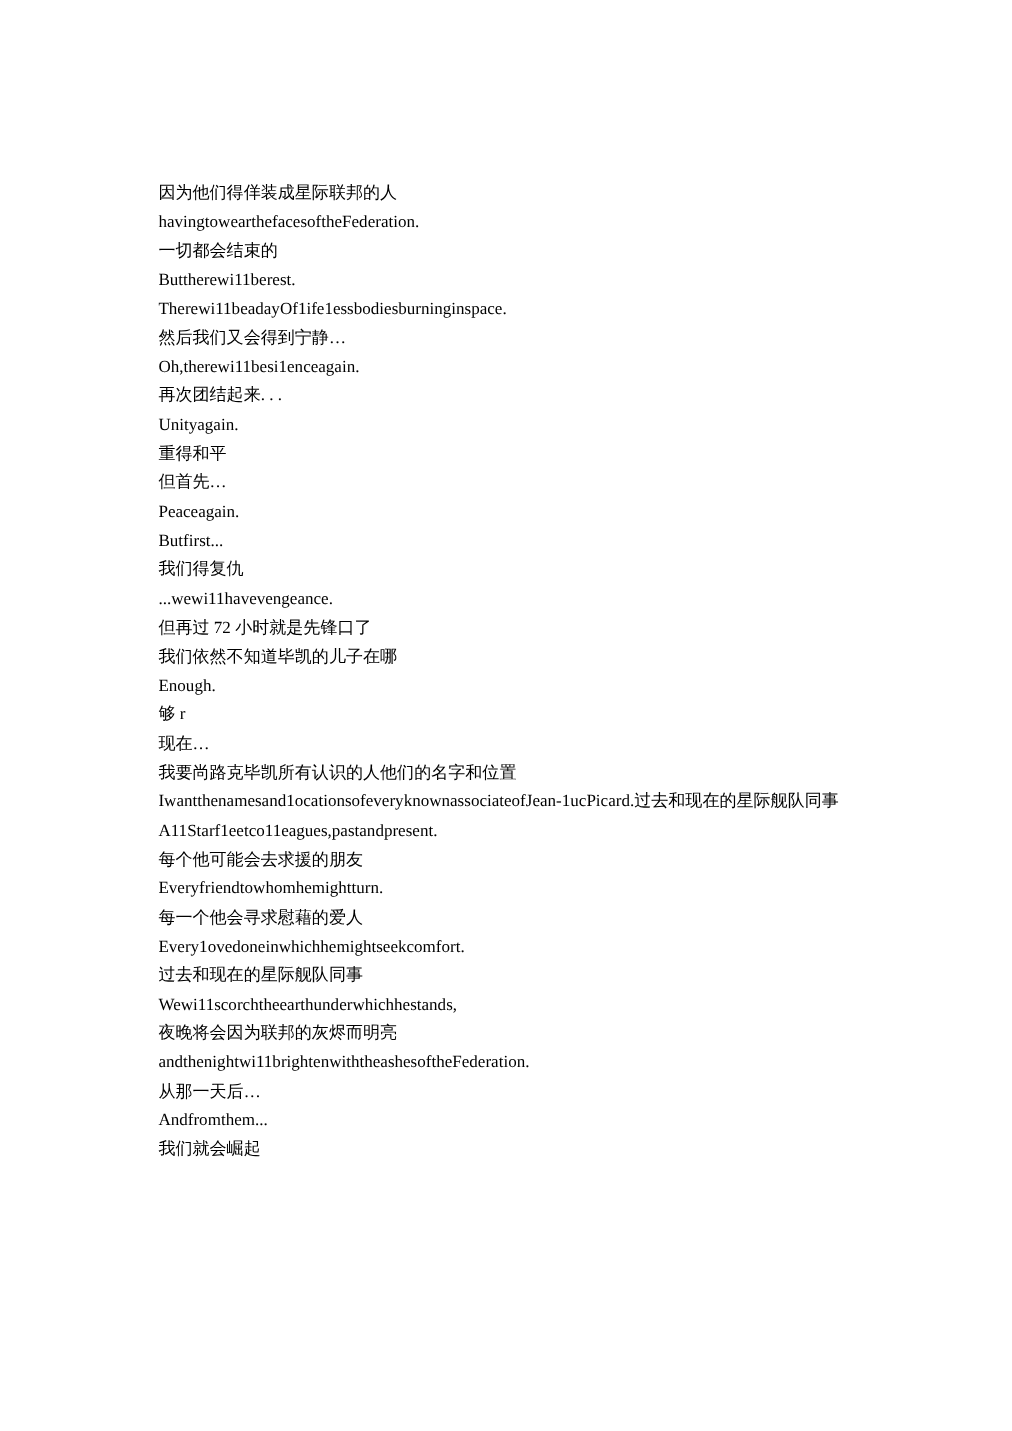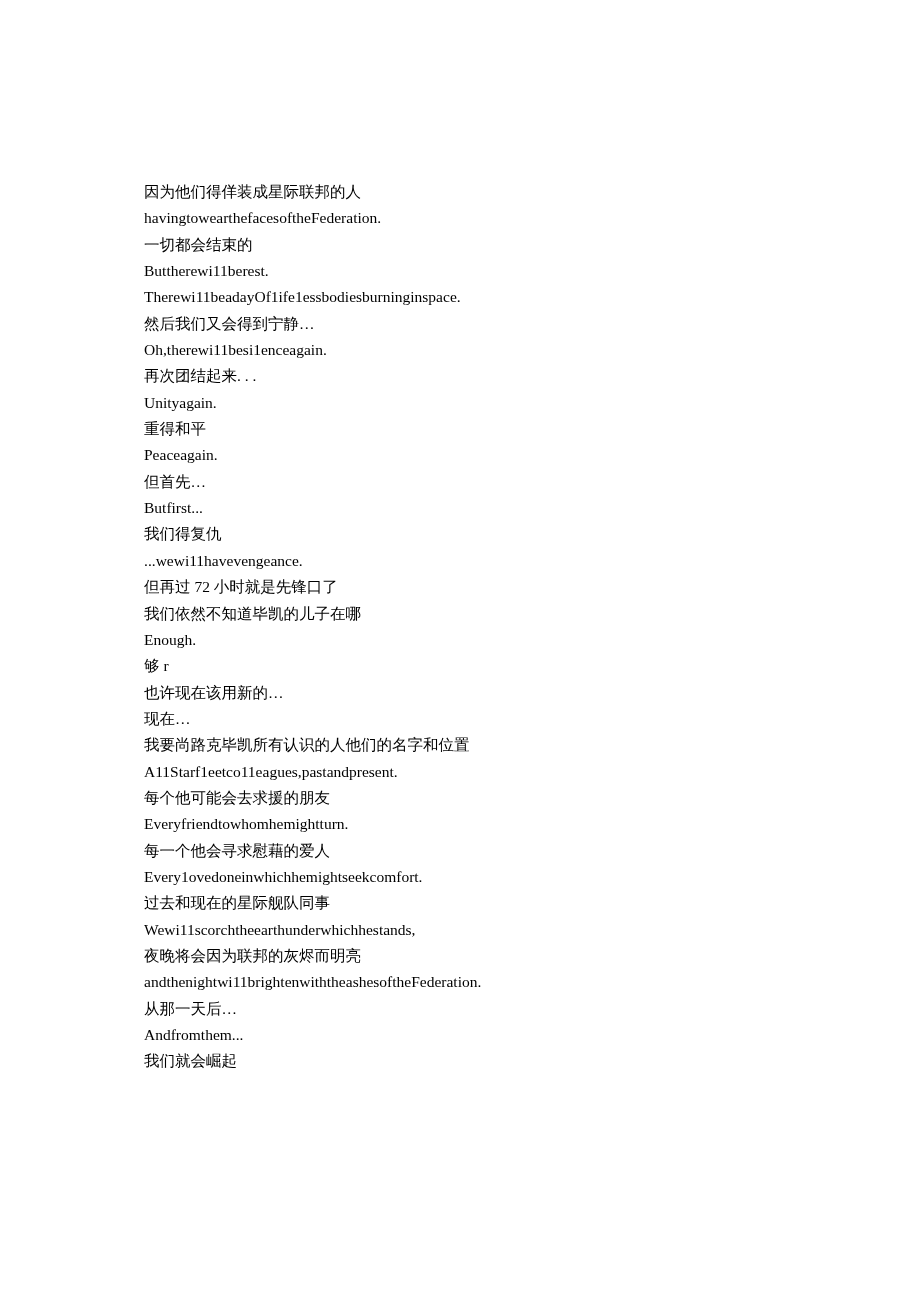--- a/index.html
+++ b/index.html
@@ -7,21 +7,20 @@
     padding: 0;
     background: #ffffff;
     font-family: "SimSun", "宋体", serif;
     font-size: 15.5px;
     color: #000;
     line-height: 1.7;
     width: 920px;
   }
   .page {
     padding: 163px 64px 100px 144px;
-    margin-top: 16px;
   }
   .line {
     display: block;
     word-break: break-all;
   }
 </style>
 </head>
 <body>
 
 <div class="page">
@@ -29,32 +28,32 @@
       <span class="line">因为他们得佯装成星际联邦的人</span>
       <span class="line">havingtowearthefacesoftheFederation.</span>
       <span class="line">一切都会结束的</span>
       <span class="line">Buttherewi11berest.</span>
       <span class="line">Therewi11beadayOf1ife1essbodiesburninginspace.</span>
       <span class="line">然后我们又会得到宁静…</span>
       <span class="line">Oh,therewi11besi1enceagain.</span>
       <span class="line">再次团结起来. . .</span>
       <span class="line">Unityagain.</span>
       <span class="line">重得和平</span>
+      <span class="line">但首先…</span>
       <span class="line">Peaceagain.</span>
-      <span class="line">但首先…</span>
       <span class="line">Butfirst...</span>
       <span class="line">我们得复仇</span>
       <span class="line">...wewi11havevengeance.</span>
       <span class="line">但再过 72 小时就是先锋口了</span>
       <span class="line">我们依然不知道毕凯的儿子在哪</span>
       <span class="line">Enough.</span>
       <span class="line">够 r</span>
-      <span class="line">也许现在该用新的…</span>
       <span class="line">现在…</span>
       <span class="line">我要尚路克毕凯所有认识的人他们的名字和位置</span>
+      <span class="line">Iwantthenamesand1ocationsofeveryknownassociateofJean-1ucPicard.过去和现在的星际舰队同事</span>
       <span class="line">A11Starf1eetco11eagues,pastandpresent.</span>
       <span class="line">每个他可能会去求援的朋友</span>
       <span class="line">Everyfriendtowhomhemightturn.</span>
       <span class="line">每一个他会寻求慰藉的爱人</span>
       <span class="line">Every1ovedoneinwhichhemightseekcomfort.</span>
       <span class="line">过去和现在的星际舰队同事</span>
       <span class="line">Wewi11scorchtheearthunderwhichhestands,</span>
       <span class="line">夜晚将会因为联邦的灰烬而明亮</span>
       <span class="line">andthenightwi11brightenwiththeashesoftheFederation.</span>
       <span class="line">从那一天后…</span>

